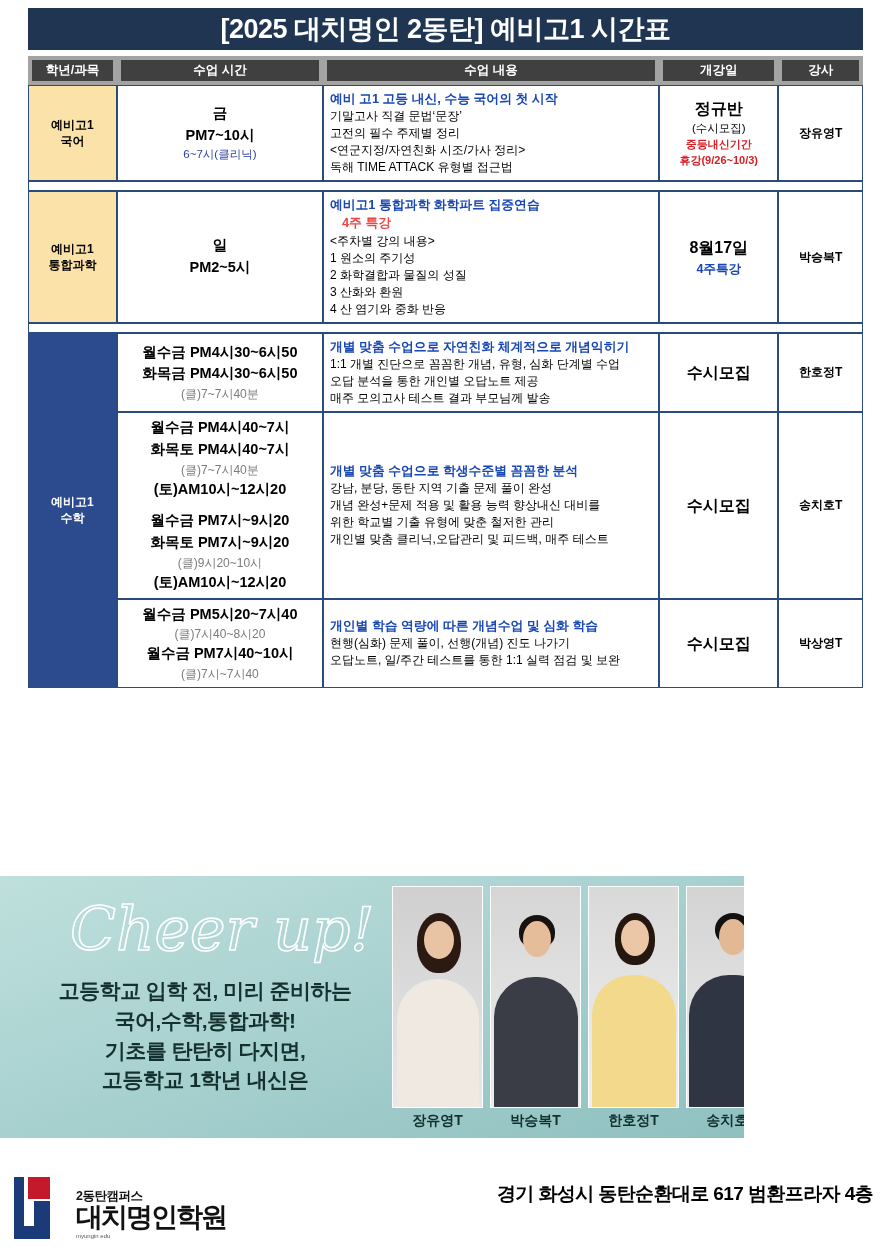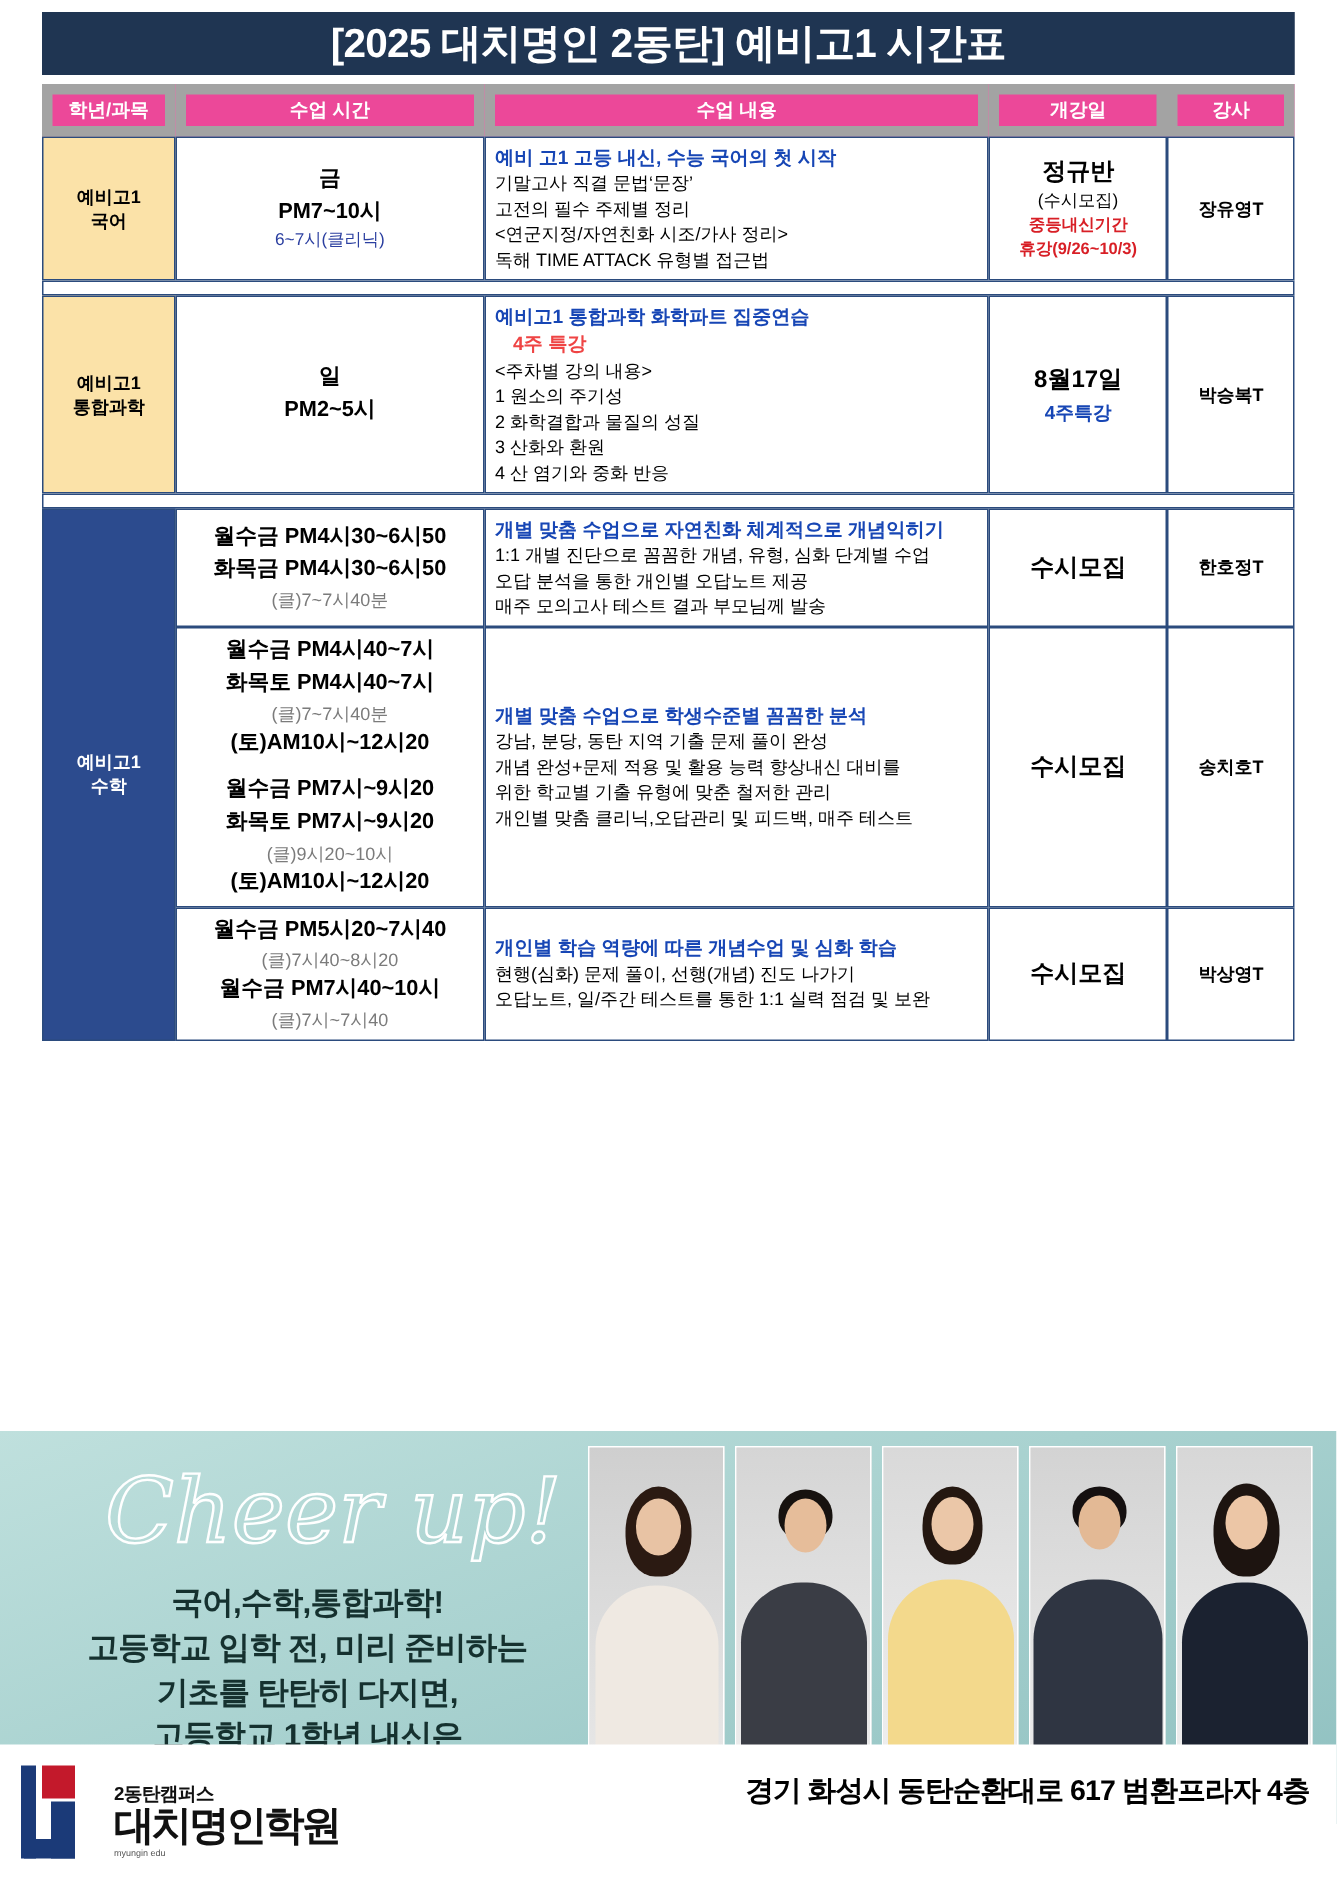--- a/index.html
+++ b/index.html
@@ -33,26 +33,26 @@
 
   
   .tbl-wrap { margin: 0 28px; }
   table.schedule {
     width: 835px;
     border-collapse: separate;
     border-spacing: 0;
     table-layout: fixed;
   }
   table.schedule th {
-    background: #ec4899;
+    background: #404040;
     color:#fff;
     font-size: 12.5px;
     font-weight: bold;
     height: 20px;
-    border: 7px solid #a3a3a3;
+    border: 4px solid #a3a3a3;
     padding: 2px 0;
   }
   table.schedule td {
     border: 1px solid #2b4b7d;
     vertical-align: middle;
     padding: 4px 6px;
     font-size: 12px;
   }
   .col-subject { width: 82px; }
   .col-time { width: 190px; }
@@ -83,22 +83,22 @@
   .start-cell .s { font-size:11.5px; }
   .start-cell .red { color:#d81f26; font-size:11px; font-weight:bold; }
   .start-cell .blue { color:#1746b5; font-size:12.5px; font-weight:bold; }
   .teacher-cell { text-align:center; font-weight:bold; font-size:14px; }
 
   .spacer-row td { border:none; height:9px; padding:0; background:#fff; }
 
   
   .promo {
     position:absolute;
-    left:0; top:946px;
-    width:891px; height:262px;
+    left:0; top:868px;
+    width:744px; height:262px;
     background: linear-gradient(160deg,#bfe0dd 0%, #a9d2d0 45%, #8fc0c0 100%);
     overflow:hidden;
   }
   .cheer {
     position:absolute; left:62px; top:14px;
     width:320px; height:85px;
   }
   .cheer svg { display:block; }
   .promo-text {
     position:absolute; left:20px; top:100px; width:370px;
@@ -323,22 +323,22 @@
   </div>
 
   <div class="promo">
     <div class="cheer">
       <svg width="320" height="85" viewBox="0 0 320 85">
         <text x="8" y="60" font-family="'DejaVu Serif', serif" font-style="italic" font-size="60" fill="none" stroke="#ffffff" stroke-width="1.6">Cheer up!</text>
       </svg>
     </div>
 
     <div class="promo-text">
+      <div>고등학교 입학 전, 미리 준비하는</div>
       <div>국어,수학,통합과학!</div>
-      <div>고등학교 입학 전, 미리 준비하는</div>
       <div>기초를 탄탄히 다지면,</div>
       <div>고등학교 1학년 내신은</div>
     </div>
 
     <div class="photos">
       <div class="photo-block">
         <div class="photo">
           <div class="bg" style="background:linear-gradient(#cfcfcf,#e8e8e8)"></div>
           <div class="hair" style="left:24px;top:26px;width:44px;height:60px;background:#2b1a12"></div>
           <div class="head" style="left:31px;top:34px;width:30px;height:38px;background:#e8c3a4"></div>

